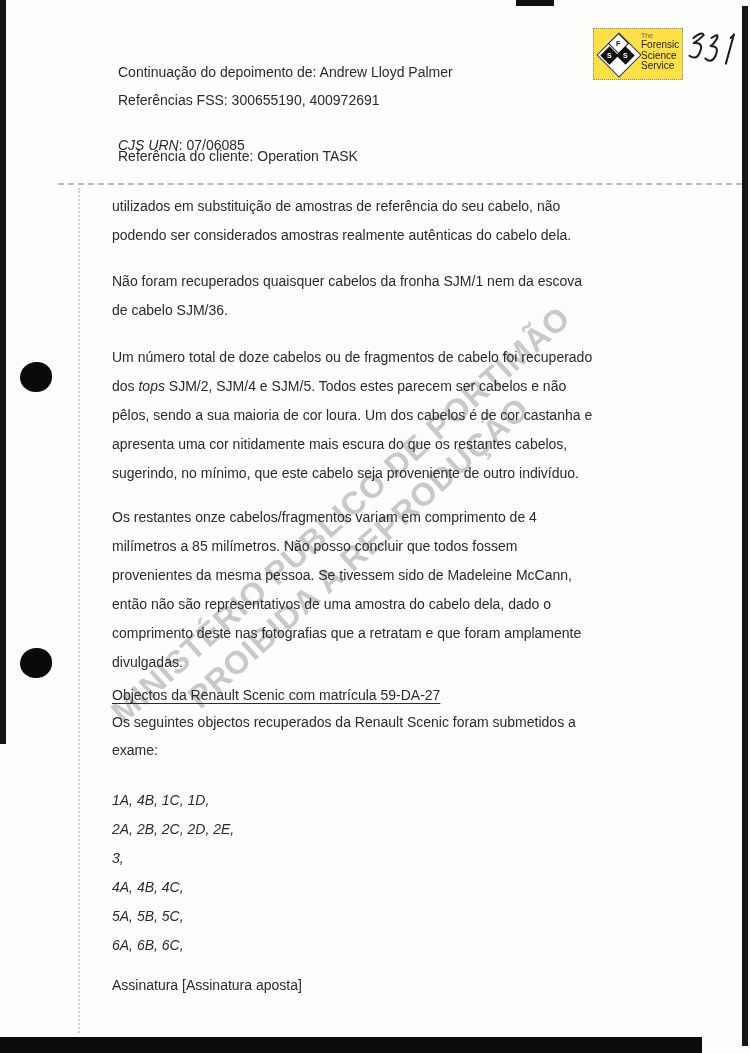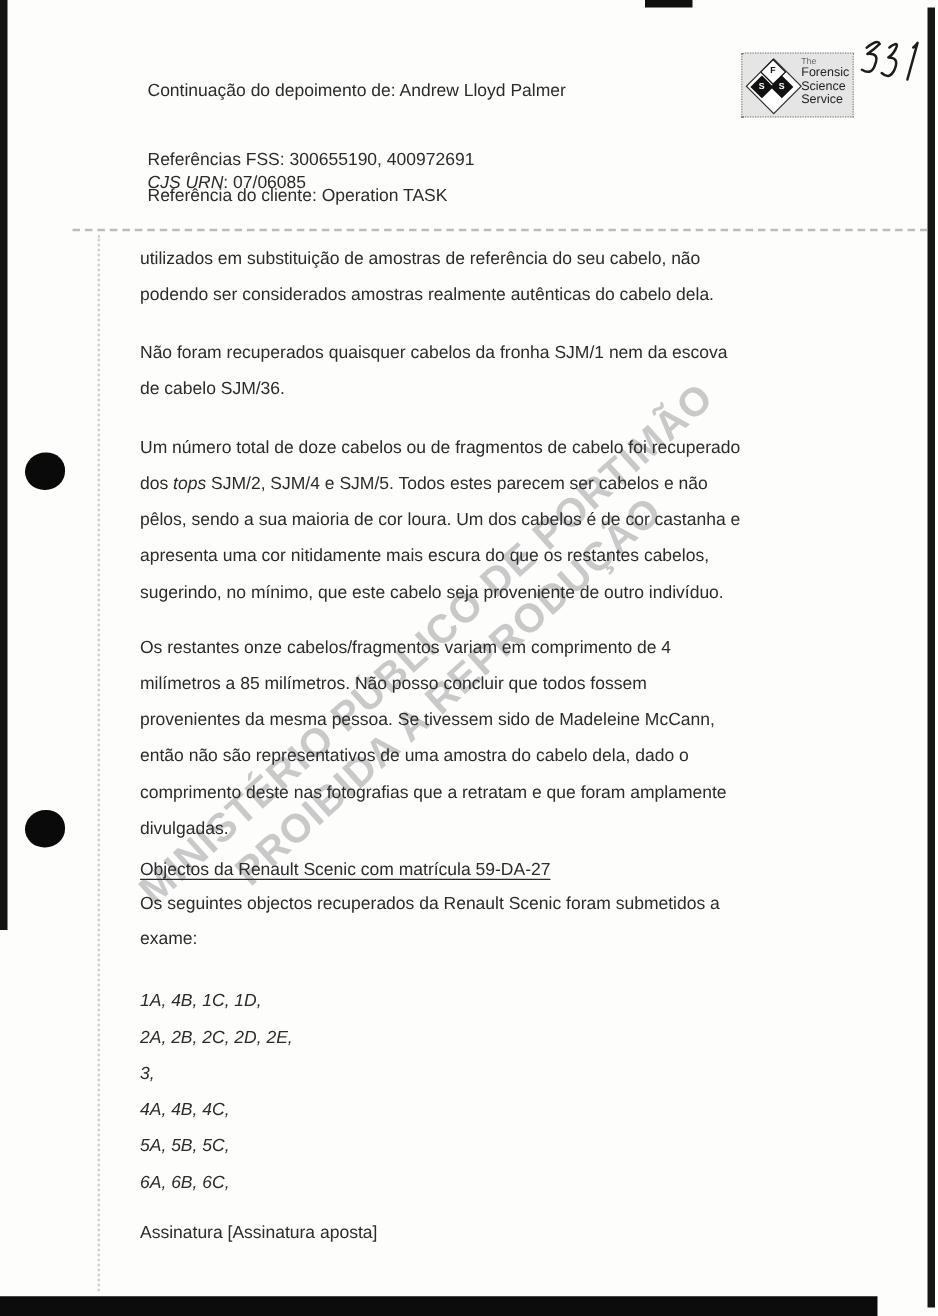--- a/index.html
+++ b/index.html
@@ -31,22 +31,22 @@
   .wm2 { left:359px; top:553px; }
 
   
   .tl { position:absolute; left:112px; font-size:14px; line-height:20px; white-space:pre; z-index:2; }
   .hdr { left:118px; }
   .it { font-style:italic; }
   .ul { text-decoration:underline; text-underline-offset:3px; }
 
   
   .fss-logo {
-    position:absolute; left:593px; top:42px; width:88px; height:50px;
-    border:1px dotted #8b8b8b; background:#e5e5e5; z-index:2;
+    position:absolute; left:593px; top:28px; width:88px; height:50px;
+    border:1px dotted #8b8b8b; background:#fde047; z-index:2;
   }
   .big-diamond { position:absolute; left:9px; top:10px; width:30px; height:30px; border:1px solid #333; transform:rotate(45deg); background:#fff; }
   .sd { position:absolute; width:13px; height:13px; transform:rotate(45deg); display:flex; align-items:center; justify-content:center; }
   .sd > span { transform:rotate(-45deg); font-size:7px; font-weight:bold; line-height:1; }
   .sd-f  { left:17px; top:7px;  background:#ffffff; border:1px solid #111; color:#111; }
   .sd-s1 { left:9px;  top:20px; background:#111; color:#fff; }
   .sd-s2 { left:25px; top:20px; background:#111; color:#fff; }
   .logo-text { position:absolute; left:47px; top:3px; color:#222; }
   .logo-the { font-size:7px; color:#666; line-height:8px; }
   .logo-word { font-size:10px; line-height:10.5px; }
@@ -96,21 +96,21 @@
     <svg width="54" height="44" viewBox="0 0 54 44">
       <g fill="none" stroke="#1c1c1c" stroke-width="2" stroke-linecap="round" stroke-linejoin="round">
         <path d="M8,12 Q16,4 18,8 Q14,13 9,17 Q19,15 16,25 Q14,34 6,30"></path>
         <path d="M26,10 Q34,3 31,11 Q29,16 26,18 Q35,17 32,27 Q29,36 22,31"></path>
         <path d="M45,8 Q47,6 48,4 L43,34"></path>
       </g>
     </svg>
   </div>
 
   <div class="tl hdr" style="top:62px;">Continuação do depoimento de: Andrew Lloyd Palmer</div>
-  <div class="tl hdr" style="top:90px;margin-top:27px;">Referências FSS: 300655190, 400972691</div>
+  <div class="tl hdr" style="top:90px;">Referências FSS: 300655190, 400972691</div>
   <div class="tl hdr" style="top:118px;margin-top:28px;">Referência do cliente: Operation TASK</div>
   <div class="tl hdr" style="top:135px;"><span class="it">CJS URN</span><span>: 07/06085</span></div>
 
   <div class="tl" style="top:196px;">utilizados em substituição de amostras de referência do seu cabelo, não</div>
   <div class="tl" style="top:225px;">podendo ser considerados amostras realmente autênticas do cabelo dela.</div>
 
   <div class="tl" style="top:271px;text-align:center;">Não foram recuperados quaisquer cabelos da fronha SJM/1 nem da escova</div>
   <div class="tl" style="top:300px;">de cabelo SJM/36.</div>
 
   <div class="tl" style="top:347px;text-align:right;">Um número total de doze cabelos ou de fragmentos de cabelo foi recuperado</div>

